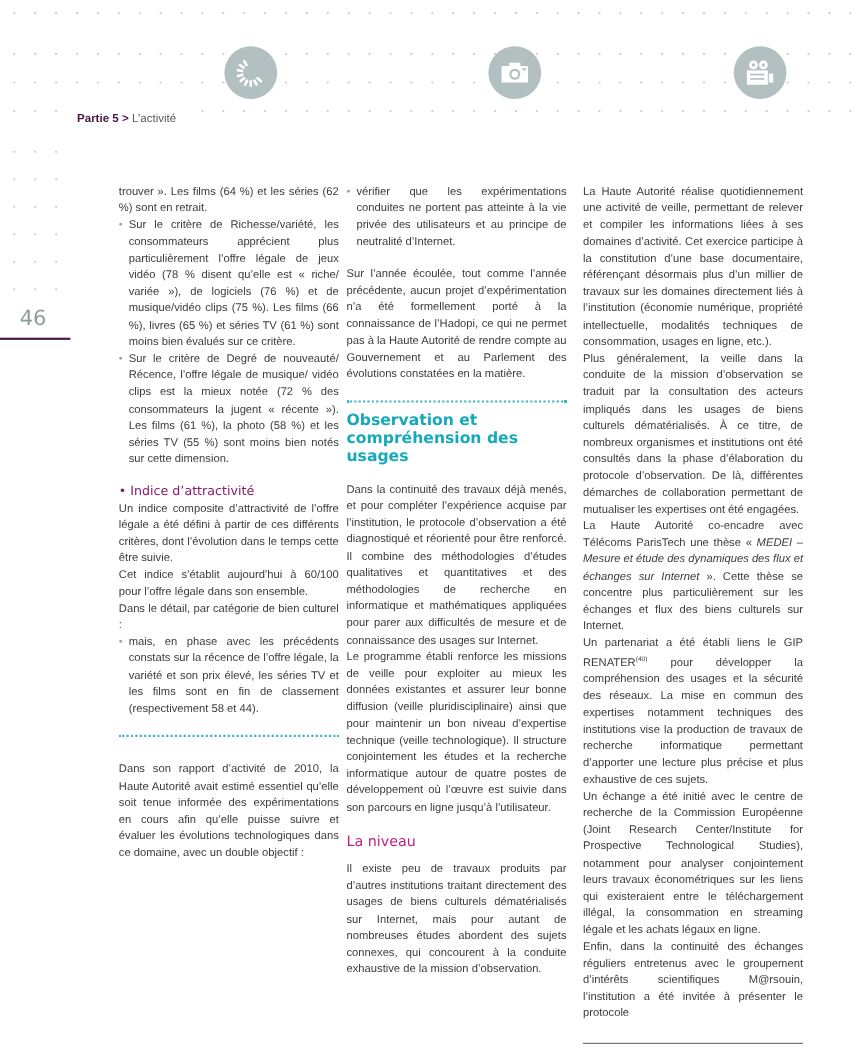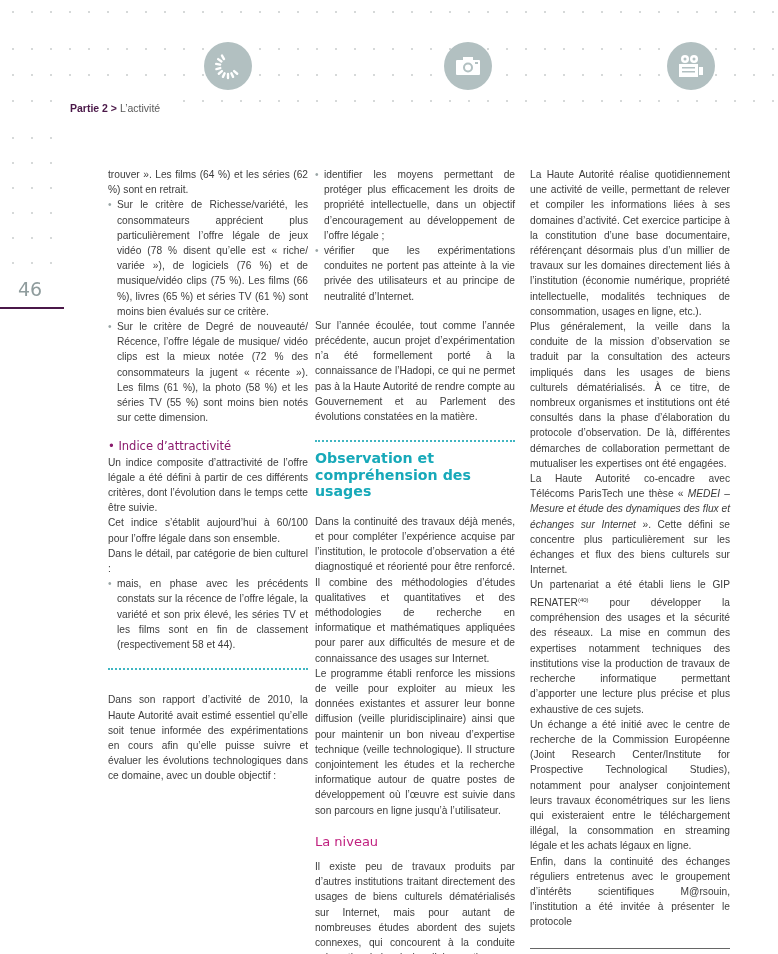--- a/index.html
+++ b/index.html
@@ -246,21 +246,21 @@
     <circle cx="8" cy="6" r="1.5" fill="#b2c0c1"></circle>
     <circle cx="17" cy="6" r="1.5" fill="#b2c0c1"></circle>
     <rect x="2" y="11" width="19" height="13" fill="#ffffff"></rect>
     <rect x="5" y="14" width="13" height="1.5" fill="#b2c0c1"></rect>
     <rect x="5" y="18" width="13" height="1.5" fill="#b2c0c1"></rect>
     <rect x="22" y="14" width="4" height="8" fill="#ffffff"></rect>
   </svg>
 </div>
 
 <div class="breadcrumb">
-  <span class="part">Partie 2</span><span class="part"> &gt; </span><span>L’activité</span>
+  <span class="part">Partie 5</span><span class="part"> &gt; </span><span>L’activité</span>
 </div>
 
 <div class="page-num">46</div>
 <div class="page-rule"></div>
 
 <div class="col" style="left:108px;">
   <p>trouver ». Les films (64 %) et les séries (62 %) sont en retrait.</p>
   <ul>
     <li>Sur le critère de Richesse/variété, les consommateurs apprécient plus particulièrement l’offre légale de jeux vidéo (78 % disent qu’elle est « riche/ variée »), de logiciels (76 %) et de musique/vidéo clips (75 %). Les films (66 %), livres (65 %) et séries TV (61 %) sont moins bien évalués sur ce critère.</li>
     <li>Sur le critère de Degré de nouveauté/ Récence, l’offre légale de musique/ vidéo clips est la mieux notée (72 % des consommateurs la jugent « récente »). Les films (61 %), la photo (58 %) et les séries TV (55 %) sont moins bien notés sur cette dimension.</li>
@@ -272,36 +272,35 @@
   <ul>
     <li>mais, en phase avec les précédents constats sur la récence de l’offre légale, la variété et son prix élevé, les séries TV et les films sont en fin de classement (respectivement 58 et 44).</li>
   </ul>
   <div class="dotted-sep"></div>
   <div class="gap"></div>
   <p>Dans son rapport d’activité de 2010, la Haute Autorité avait estimé essentiel qu’elle soit tenue informée des expérimentations en cours afin qu’elle puisse suivre et évaluer les évolutions technologiques dans ce domaine, avec un double objectif :</p>
 </div>
 
 <div class="col" style="left:315px;">
   <ul>
-    <li>identifier les moyens permettant de protéger plus efficacement les droits de propriété intellectuelle, dans un objectif d’encouragement au développement de l’offre légale ;</li>
     <li>vérifier que les expérimentations conduites ne portent pas atteinte à la vie privée des utilisateurs et au principe de neutralité d’Internet.</li>
   </ul>
   <div class="gap"></div>
   <p>Sur l’année écoulée, tout comme l’année précédente, aucun projet d’expérimentation n’a été formellement porté à la connaissance de l’Hadopi, ce qui ne permet pas à la Haute Autorité de rendre compte au Gouvernement et au Parlement des évolutions constatées en la matière.</p>
   <div class="dotted-sep"></div>
   <div class="h-teal">Observation et compréhension des usages</div>
   <div class="gap"></div>
   <p>Dans la continuité des travaux déjà menés, et pour compléter l’expérience acquise par l’institution, le protocole d’observation a été diagnostiqué et réorienté pour être renforcé. Il combine des méthodologies d’études qualitatives et quantitatives et des méthodologies de recherche en informatique et mathématiques appliquées pour parer aux difficultés de mesure et de connaissance des usages sur Internet.</p>
   <p>Le programme établi renforce les missions de veille pour exploiter au mieux les données existantes et assurer leur bonne diffusion (veille pluridisciplinaire) ainsi que pour maintenir un bon niveau d’expertise technique (veille technologique). Il structure conjointement les études et la recherche informatique autour de quatre postes de développement où l’œuvre est suivie dans son parcours en ligne jusqu’à l’utilisateur.</p>
   <div class="h-pink">La niveau</div>
   <p>Il existe peu de travaux produits par d’autres institutions traitant directement des usages de biens culturels dématérialisés sur Internet, mais pour autant de nombreuses études abordent des sujets connexes, qui concourent à la conduite exhaustive de la mission d’observation.</p>
 </div>
 
 <div class="col" style="left:530px;">
   <p>La Haute Autorité réalise quotidiennement une activité de veille, permettant de relever et compiler les informations liées à ses domaines d’activité. Cet exercice participe à la constitution d’une base documentaire, référençant désormais plus d’un millier de travaux sur les domaines directement liés à l’institution (économie numérique, propriété intellectuelle, modalités techniques de consommation, usages en ligne, etc.).</p>
   <p>Plus généralement, la veille dans la conduite de la mission d’observation se traduit par la consultation des acteurs impliqués dans les usages de biens culturels dématérialisés. À ce titre, de nombreux organismes et institutions ont été consultés dans la phase d’élaboration du protocole d’observation. De là, différentes démarches de collaboration permettant de mutualiser les expertises ont été engagées.</p>
-  <p><span>La Haute Autorité co-encadre avec Télécoms ParisTech une thèse « </span><em>MEDEI – Mesure et étude des dynamiques des flux et échanges sur Internet</em><span> ». Cette défini se concentre plus particulièrement sur les échanges et flux des biens culturels sur Internet.</span></p>
+  <p><span>La Haute Autorité co-encadre avec Télécoms ParisTech une thèse « </span><em>MEDEI – Mesure et étude des dynamiques des flux et échanges sur Internet</em><span> ». Cette thèse se concentre plus particulièrement sur les échanges et flux des biens culturels sur Internet.</span></p>
   <p><span>Un partenariat a été établi liens le GIP RENATER</span><sup>(40)</sup><span> pour développer la compréhension des usages et la sécurité des réseaux. La mise en commun des expertises notamment techniques des institutions vise la production de travaux de recherche informatique permettant d’apporter une lecture plus précise et plus exhaustive de ces sujets.</span></p>
   <p>Un échange a été initié avec le centre de recherche de la Commission Européenne (Joint Research Center/Institute for Prospective Technological Studies), notamment pour analyser conjointement leurs travaux économétriques sur les liens qui existeraient entre le téléchargement illégal, la consommation en streaming légale et les achats légaux en ligne.</p>
   <p>Enfin, dans la continuité des échanges réguliers entretenus avec le groupement d’intérêts scientifiques M@rsouin, l’institution a été invitée à présenter le protocole</p>
   <div class="footnote-rule"></div>
 
 </div>
 
 </body></html>

